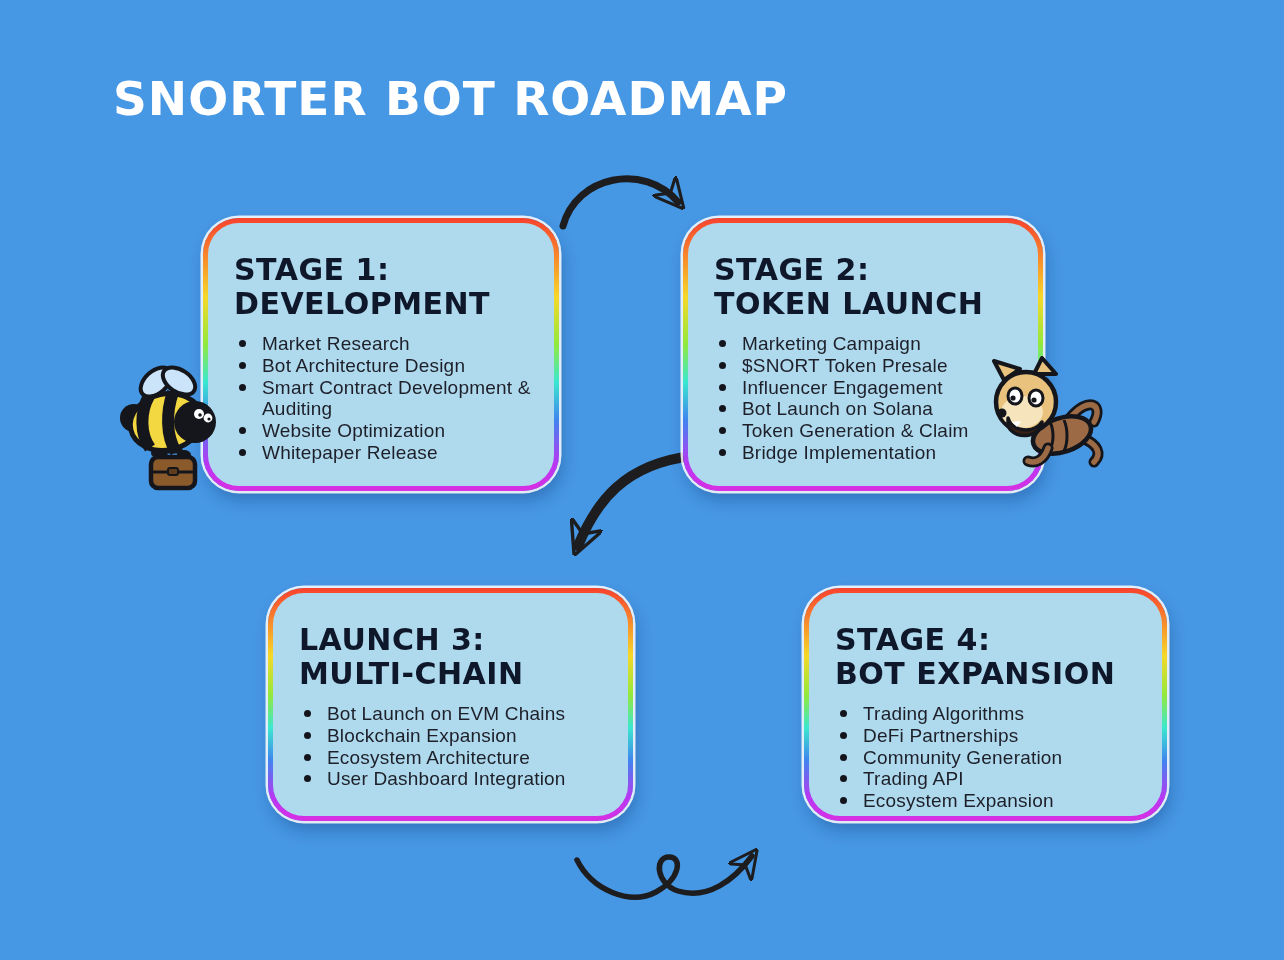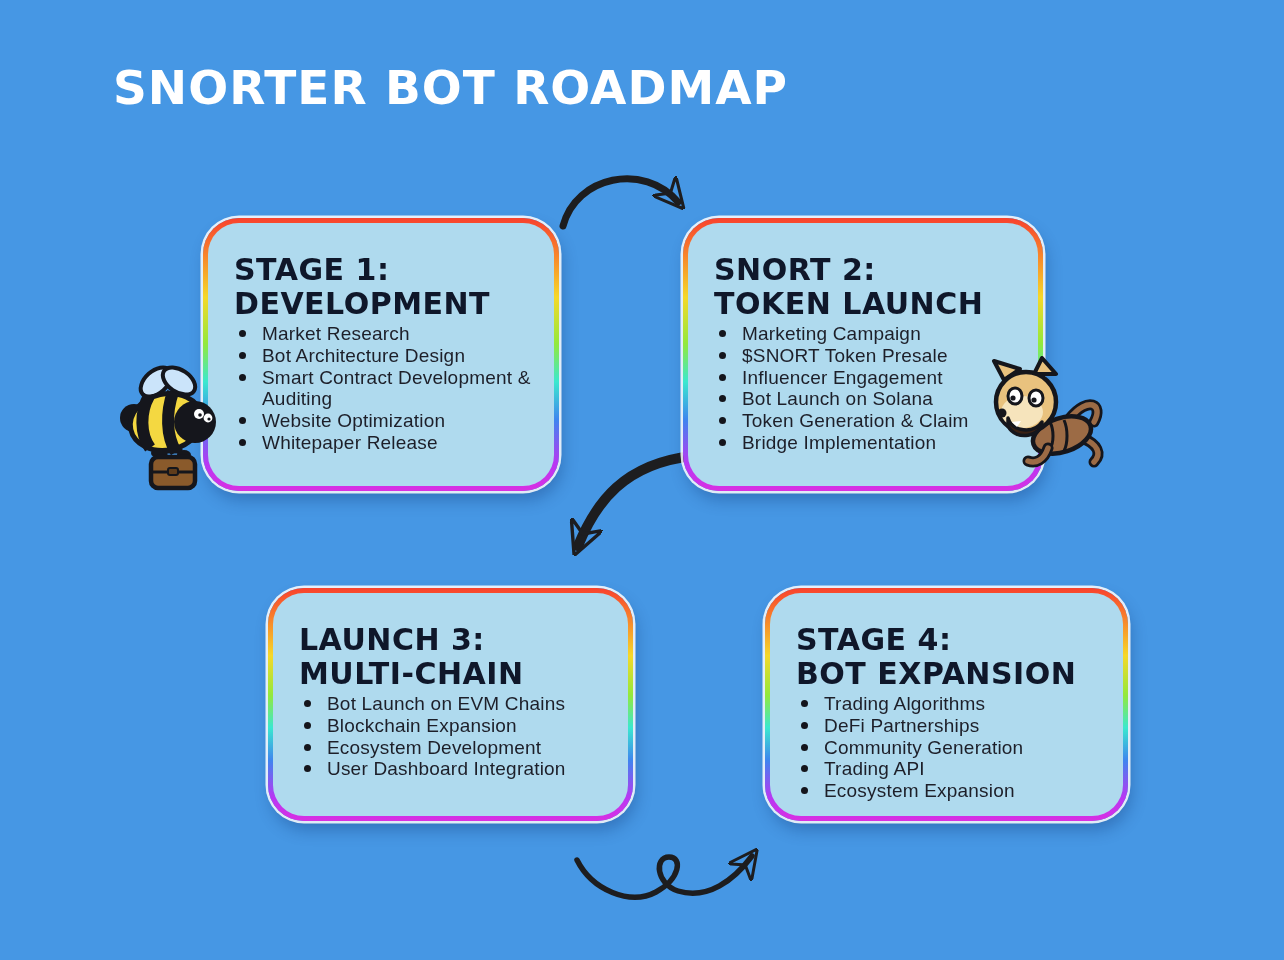--- a/index.html
+++ b/index.html
@@ -3,21 +3,21 @@
 <meta charset="utf-8">
 <style>
   * { margin:0; padding:0; box-sizing:border-box; }
   html,body { background:#3d3d3d; }
   .canvas {
     position:relative; width:1284px; height:960px;
     background:#4697E4; overflow:hidden;
     font-family:"Liberation Sans", sans-serif;
   }
   .page-title {
-    position:absolute; left:113px; top:60px;
+    position:absolute; left:113px; top:71px;
     font-family:"DejaVu Sans", sans-serif;
     font-weight:800; font-size:47px; letter-spacing:1px;
     color:#ffffff; white-space:nowrap;text-align:right;
   }
   
   .card {
     position:absolute; border-radius:36px; padding:5px;
     background:linear-gradient(180deg,
       #f8422e 0%, #f8812b 13%, #f6d829 29%, #93e93c 46%,
       #3be8cf 60%, #3f85ef 74%, #b837f3 90%, #d92fe2 100%);
@@ -27,34 +27,34 @@
   .card-inner {
     width:100%; height:100%;
     background:#AFDAEE; border-radius:31px;
     padding:30px 18px 0 26px;
   }
   .stage-title {
     font-family:"DejaVu Sans", sans-serif;
     font-weight:800; font-size:30px; line-height:1.12;
     color:#0f172a; letter-spacing:0.5px;
   }
-  ul.bullets { list-style:none; margin-top:3px; }
+  ul.bullets { list-style:none; margin-top:13px; }
   ul.bullets li {
     position:relative; padding-left:28px;
     font-size:19px; line-height:21.7px;
     color:#1d1f29; letter-spacing:0.2px;
   }
   ul.bullets li::before {
     content:""; position:absolute; left:5px; top:7px;
     width:7px; height:7px; border-radius:50%; background:#14151c;
   }
   #stage1 { left:203px; top:218px; width:356px; height:273px; }
   #stage2 { left:683px; top:218px; width:360px; height:273px; }
   #stage3 { left:268px; top:588px; width:365px; height:233px; }
-  #stage4 { left:765px; top:588px; width:363px; height:233px; }
+  #stage4 { left:804px; top:588px; width:363px; height:233px; }
   
   .abs { position:absolute; }
   .arrow path { stroke:#1d1d1f; fill:none; stroke-linecap:round; }
 </style>
 </head>
 <body>
 
 <div class="canvas">
 
   <div class="page-title">SNORTER BOT ROADMAP</div>
@@ -98,21 +98,21 @@
           <li>Smart Contract Development &amp; Auditing</li>
           <li>Website Optimization</li>
           <li>Whitepaper Release</li>
         </ul>
     </div>
   </div>
 
   <div class="card" id="stage2">
     <div class="card-inner">
       <div class="stage-title">
-        <div>SNORT 2:</div>
+        <div>STAGE 2:</div>
         <div>TOKEN LAUNCH</div>
       </div>
       <ul class="bullets">
           <li>Marketing Campaign</li>
           <li>$SNORT Token Presale</li>
           <li>Influencer Engagement</li>
           <li>Bot Launch on Solana</li>
           <li>Token Generation &amp; Claim</li>
           <li>Bridge Implementation</li>
         </ul>
@@ -121,21 +121,21 @@
 
   <div class="card" id="stage3">
     <div class="card-inner">
       <div class="stage-title">
         <div>LAUNCH 3:</div>
         <div>MULTI-CHAIN</div>
       </div>
       <ul class="bullets">
           <li>Bot Launch on EVM Chains</li>
           <li>Blockchain Expansion</li>
-          <li>Ecosystem Development</li>
+          <li>Ecosystem Architecture</li>
           <li>User Dashboard Integration</li>
         </ul>
     </div>
   </div>
 
   <div class="card" id="stage4">
     <div class="card-inner">
       <div class="stage-title">
         <div>STAGE 4:</div>
         <div>BOT EXPANSION</div>

